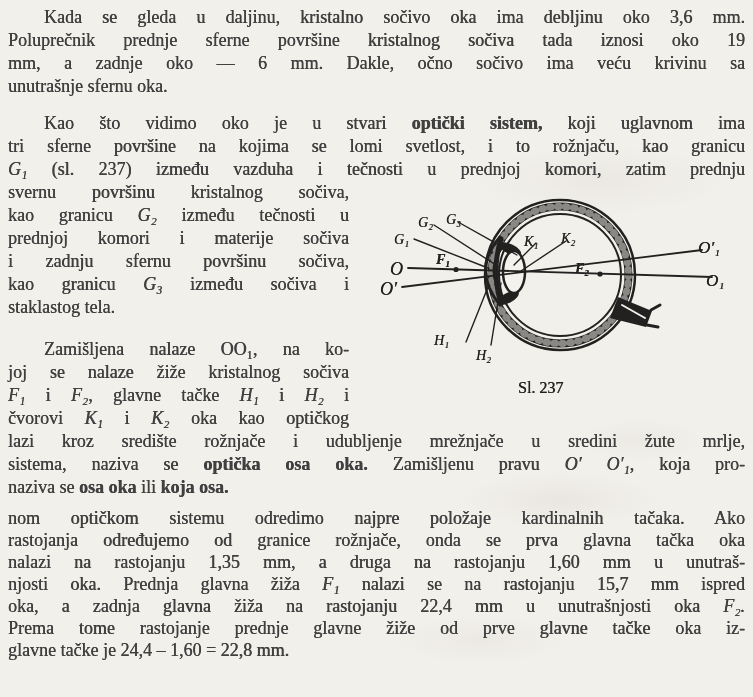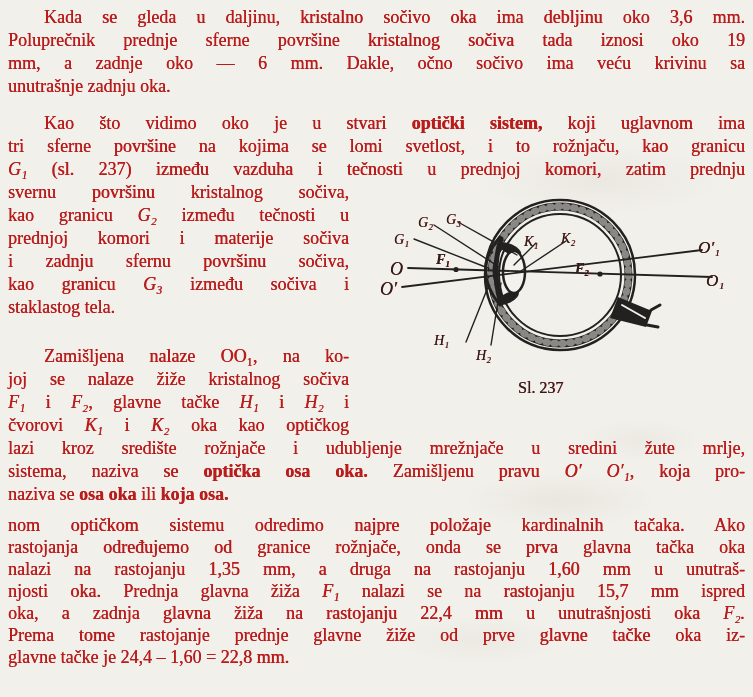--- a/index.html
+++ b/index.html
@@ -1,34 +1,34 @@
 <!DOCTYPE html>
 <html><head>
 <meta charset="utf-8">
 <style>
   html,body{margin:0;padding:0;background:#e9e7e1;}
   .page{
     position:relative;width:753px;height:697px;overflow:hidden;
     background:#f2f0ea;
-    color:#b91c1c;
+    color:#404040;
     font-family:"Liberation Serif","DejaVu Serif",serif;
     font-size:18px;line-height:23px;
     text-shadow:0.35px 0 0 currentColor;
   }
   .page::before{content:"";position:absolute;inset:0;pointer-events:none;
     background:
       radial-gradient(140px 40px at 560px 500px, rgba(110,104,90,.07), transparent 70%),
       radial-gradient(180px 50px at 600px 180px, rgba(110,104,90,.06), transparent 70%),
       radial-gradient(120px 35px at 480px 640px, rgba(110,104,90,.05), transparent 70%),
       radial-gradient(90px 30px at 640px 440px, rgba(110,104,90,.05), transparent 70%);
   }
   .text-block{position:absolute;left:8px;top:6px;width:737px;}
   .para{margin:0;}
   .para.p1{margin-bottom:14px;}
-  .para.p2{margin-bottom:26px;}
+  .para.p2{margin-bottom:19px;}
   .para.p3{margin-bottom:8px;}
   .para.p4{line-height:22px;}
   .ln{text-align:justify;text-align-last:justify;white-space:normal;}
   .ln.last{text-align-last:left;}
   .ln.ind{text-indent:36px;}
   .ln.narrow{width:341px;}
   .s-b{font-weight:bold;}
   .s-i{font-style:italic;}
   .figure{position:absolute;left:350px;top:197px;width:403px;height:208px;}
   .figure svg{display:block;}
@@ -36,21 +36,21 @@
 </head>
 <body>
 
 <div class="page">
 
   <div class="text-block">
     <div class="para p1">
         <div class="ln ind"><span>Kada se gleda u daljinu, kristalno sočivo oka ima debljinu oko 3,6 mm.</span></div>
         <div class="ln"><span>Poluprečnik prednje sferne površine kristalnog sočiva tada iznosi oko 19</span></div>
         <div class="ln"><span>mm, a zadnje oko — 6 mm. Dakle, očno sočivo ima veću krivinu sa</span></div>
-        <div class="ln last"><span>unutrašnje zadnju oka.</span></div>
+        <div class="ln last"><span>unutrašnje sfernu oka.</span></div>
       </div>
     <div class="para p2">
         <div class="ln ind"><span>Kao što vidimo oko je u stvari </span><span class="s-b">optički sistem, </span><span>koji uglavnom ima</span></div>
         <div class="ln"><span>tri sferne površine na kojima se lomi svetlost, i to rožnjaču, kao granicu</span></div>
         <div class="ln"><span class="s-i">G₁ </span><span>(sl. 237) između vazduha i tečnosti u prednjoj komori, zatim prednju</span></div>
         <div class="ln narrow"><span>svernu površinu kristalnog sočiva,</span></div>
         <div class="ln narrow"><span>kao granicu </span><span class="s-i">G₂ </span><span>između tečnosti u</span></div>
         <div class="ln narrow"><span>prednjoj komori i materije sočiva</span></div>
         <div class="ln narrow"><span>i zadnju sfernu površinu sočiva,</span></div>
         <div class="ln narrow"><span>kao granicu </span><span class="s-i">G₃ </span><span>između sočiva i</span></div>

